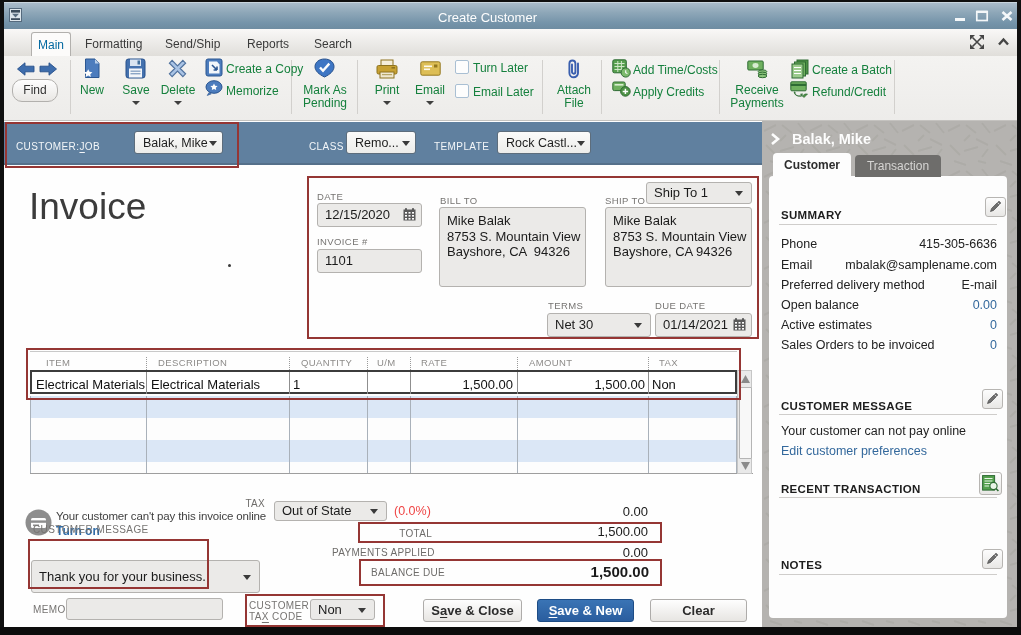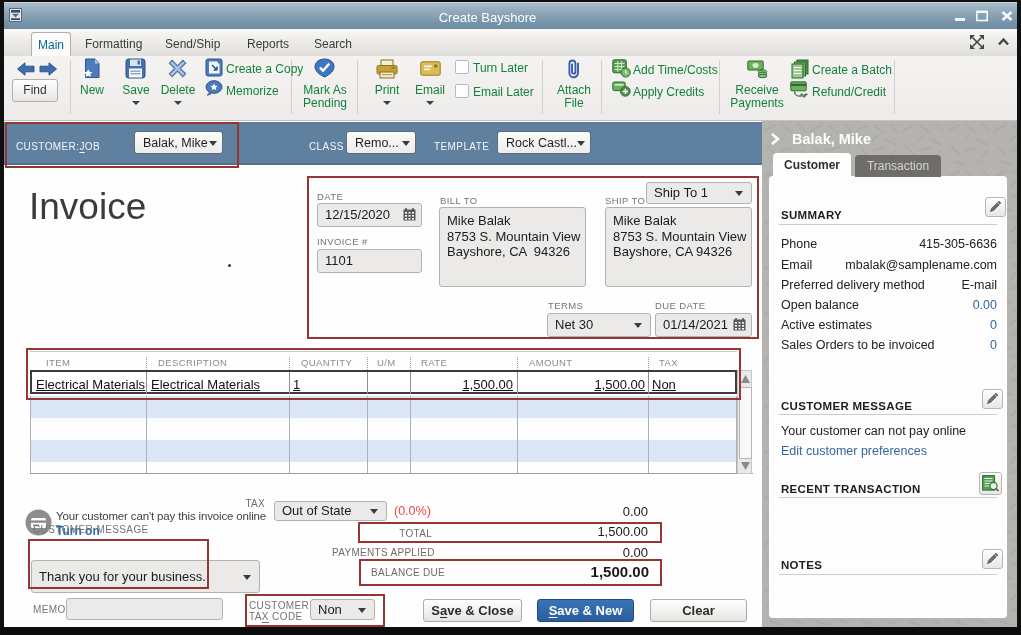--- a/index.html
+++ b/index.html
@@ -19,21 +19,21 @@
   .ribtab.active{background:#fcfbfa;border:1px solid #b2b0ad;border-bottom:none;border-radius:3px 3px 0 0;color:#0369a1;}
   
   #toolbar{position:absolute;left:4px;top:56px;width:1013px;height:64px;
     background:linear-gradient(180deg,#f4f3f1,#edecea);border-bottom:1px solid #c4c2bf;}
   .tsep{position:absolute;top:4px;height:54px;width:1px;background:#d2d0cd;}
   .tlabel{position:absolute;font-size:12px;color:#15803d;white-space:nowrap;}
   .tlabel.ctr{transform:translateX(-50%);}
   .tcaret{position:absolute;width:0;height:0;border-left:4px solid transparent;border-right:4px solid transparent;border-top:4px solid #3f3f3f;transform:translateX(-50%);}
   .chk{position:absolute;width:12px;height:12px;background:#fdfdfd;border:1px solid #a9bfd3;border-radius:2px;}
   #findbtn{position:absolute;left:12px;top:79px;width:44px;height:21px;background:linear-gradient(#fefefe,#e9e7e4);
-    border:1px solid #b2b0ad;border-radius:3px;font-size:12px;color:#333;text-align:center;line-height:20px;}
+    border:1px solid #b2b0ad;border-radius:10px;font-size:12px;color:#333;text-align:center;line-height:20px;}
   
   #custbar{position:absolute;left:4px;top:122px;width:758px;height:41px;
     background:#60809f;border-bottom:2px solid #55708a;}
   .barlbl{position:absolute;color:#f3f6f9;font-size:10px;letter-spacing:.4px;white-space:nowrap;}
   .bardd{position:absolute;height:23px;background:linear-gradient(#fbfbfa,#ececea);border:1px solid #5d6d7c;
     border-radius:3px;font-size:12.5px;color:#1d1d1d;line-height:22px;padding:0 14px 0 8px;box-sizing:border-box;white-space:nowrap;overflow:hidden;}
   .bardd .caret{position:absolute;right:5px;top:9px;width:0;height:0;border-left:4px solid transparent;border-right:4px solid transparent;border-top:5px solid #3a3a3a;}
   
   #formarea{position:absolute;left:4px;top:121px;width:758px;height:506px;background:#fefefe;}
   .slbl{position:absolute;color:#767472;font-size:9.5px;letter-spacing:.4px;white-space:nowrap;}
@@ -42,21 +42,21 @@
   .fld .caret{position:absolute;right:8px;top:50%;margin-top:-2px;width:0;height:0;
     border-left:4px solid transparent;border-right:4px solid transparent;border-top:5px solid #3a3a3a;}
   .redbox{position:absolute;border:2px solid #953634;z-index:40;pointer-events:none;}
   .rightnum{position:absolute;font-size:13px;color:#1a1a1a;text-align:right;}
   .tot-lbl{position:absolute;font-size:10px;color:#6e6c6a;letter-spacing:.3px;text-align:right;white-space:nowrap;}
   
   .colsep{position:absolute;width:1px;background:#a9b1ba;}
   .hdrsep{position:absolute;border-left:1px dotted #9a9a9a;height:13px;top:357px;}
   .hcell{position:absolute;top:357px;font-size:9.5px;color:#8d8b89;letter-spacing:.4px;}
   .stripe{position:absolute;left:30px;width:707px;}
-  .cellrow1{position:absolute;top:377px;font-size:13px;color:#111;white-space:nowrap;text-decoration:underline;}
+  .cellrow1{position:absolute;top:377px;font-size:13px;color:#111;white-space:nowrap;}
   
   #panel{position:absolute;left:762px;top:121px;width:255px;height:506px;background:#b5b3b0;}
   #panelcard{position:absolute;left:769px;top:176px;width:238px;height:442px;background:#fdfdfd;border-radius:4px;}
   .ptab{position:absolute;top:153px;height:24px;font-size:12px;text-align:center;border-radius:4px 4px 0 0;box-sizing:border-box;}
   .phdr{position:absolute;font-size:11.5px;font-weight:bold;color:#1d1d1d;letter-spacing:.3px;}
   .pdiv{position:absolute;left:779px;width:218px;height:1px;background:#cfcdcb;}
   .prow-l{position:absolute;left:781px;font-size:12.5px;color:#222;white-space:nowrap;}
   .prow-v{position:absolute;right:24px;font-size:12.5px;color:#222;white-space:nowrap;text-align:right;}
   .blue{color:#33689c !important;}
   .iconbtn{position:absolute;width:19px;height:18px;background:linear-gradient(#fdfdfd,#e8e7e5);
@@ -75,21 +75,21 @@
 <div id="frame"></div>
 <div id="win">
 
   <div id="titlebar">
     <svg class="abs" style="left:5px;top:5px" width="13" height="14" viewBox="0 0 13 14">
       <rect x="0.5" y="0.5" width="12" height="13" fill="#dde6ec" stroke="#556a7d"></rect>
       <rect x="2" y="2" width="9" height="2.6" fill="#3c4d5c"></rect>
       <polygon points="3,5.8 10,5.8 6.5,9.6" fill="#5a6e80"></polygon>
       <rect x="2" y="10.2" width="9" height="1.8" fill="#3c4d5c"></rect>
     </svg>
-    <div id="title-text">Create Bayshore</div>
+    <div id="title-text">Create Customer</div>
     <svg class="abs" style="left:948px;top:5px" width="16" height="16" viewBox="0 0 16 16">
       <rect x="3" y="10" width="10" height="3" fill="#f4f7f9"></rect>
     </svg>
     <svg class="abs" style="left:970px;top:5px" width="16" height="16" viewBox="0 0 16 16">
       <rect x="2.8" y="3.5" width="10.4" height="9" fill="none" stroke="#f4f7f9" stroke-width="1.7"></rect>
       <rect x="2.8" y="2.8" width="10.4" height="2.2" fill="#f4f7f9"></rect>
     </svg>
     <svg class="abs" style="left:995px;top:5px" width="16" height="16" viewBox="0 0 16 16">
       <path d="M3.5 4 L12.5 12 M12.5 4 L3.5 12" stroke="#f4f7f9" stroke-width="2.6"></path>
     </svg>

